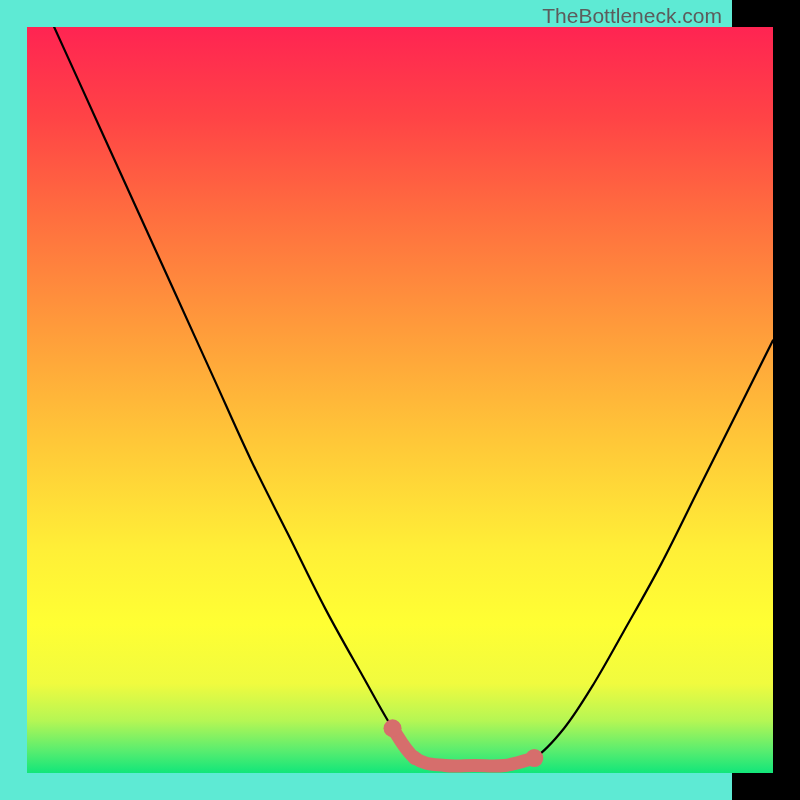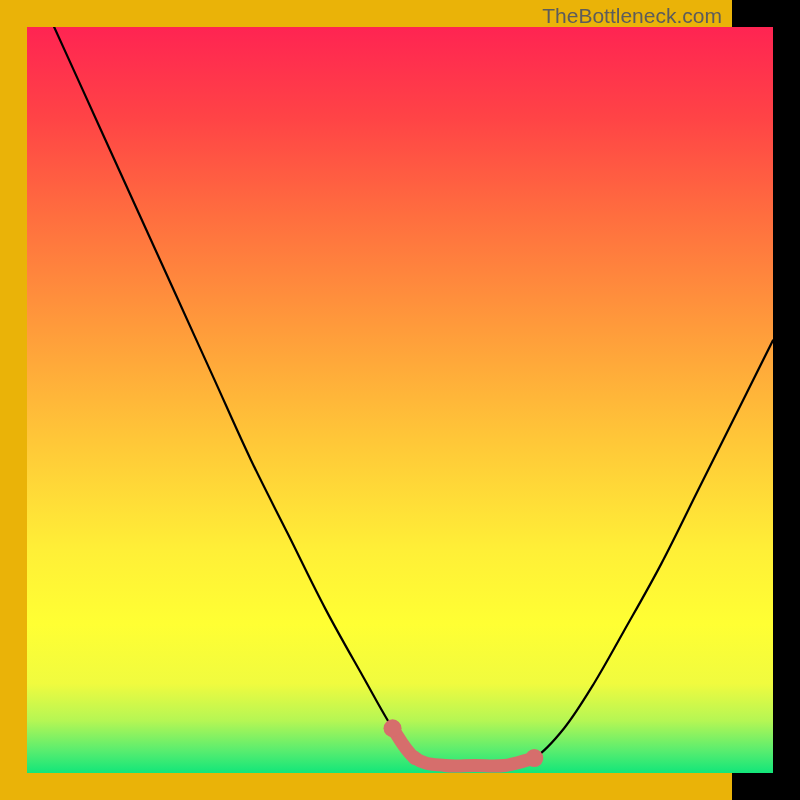--- a/index.html
+++ b/index.html
@@ -1,21 +1,21 @@
 <!DOCTYPE html>
 <html><head>
 <meta charset="utf-8">
 <style>
   * { margin: 0; padding: 0; box-sizing: border-box; }
   html, body { width: 800px; height: 800px; overflow: hidden; background: #000; font-family: Arial, Helvetica, sans-serif; }
   .frame {
     position: relative;
     width: 732px;
     height: 800px;
-    background: #eab308;
+    background: #5eead4;
   }
   .watermark {
     position: absolute;
     top: 4px;
     right: 10px;
     color: #5c5c5c;
     font-size: 21px;
     font-weight: 400;
     letter-spacing: 0px;
     z-index: 5;

